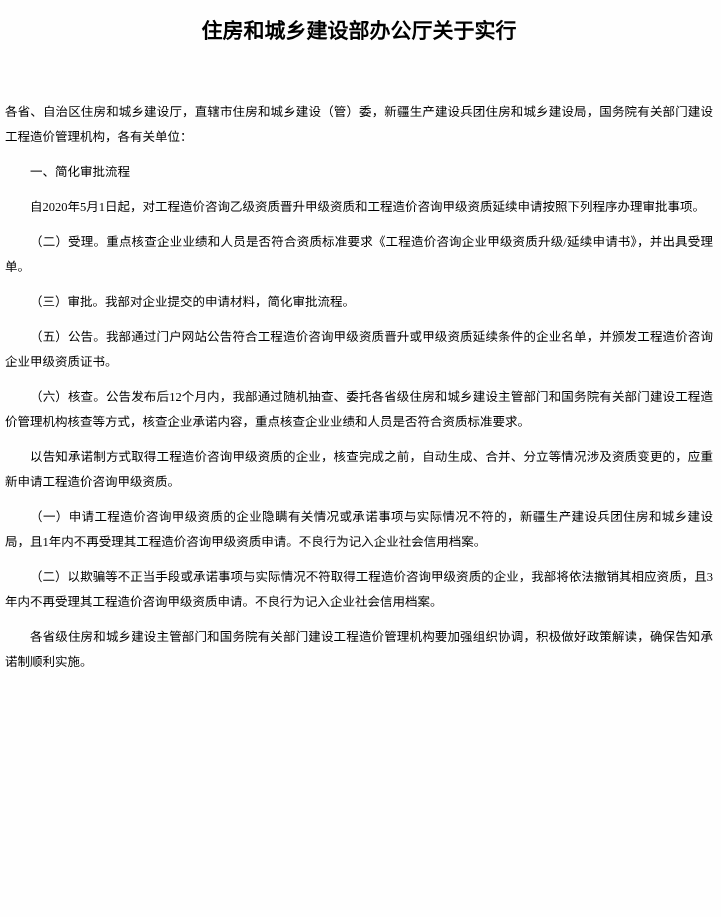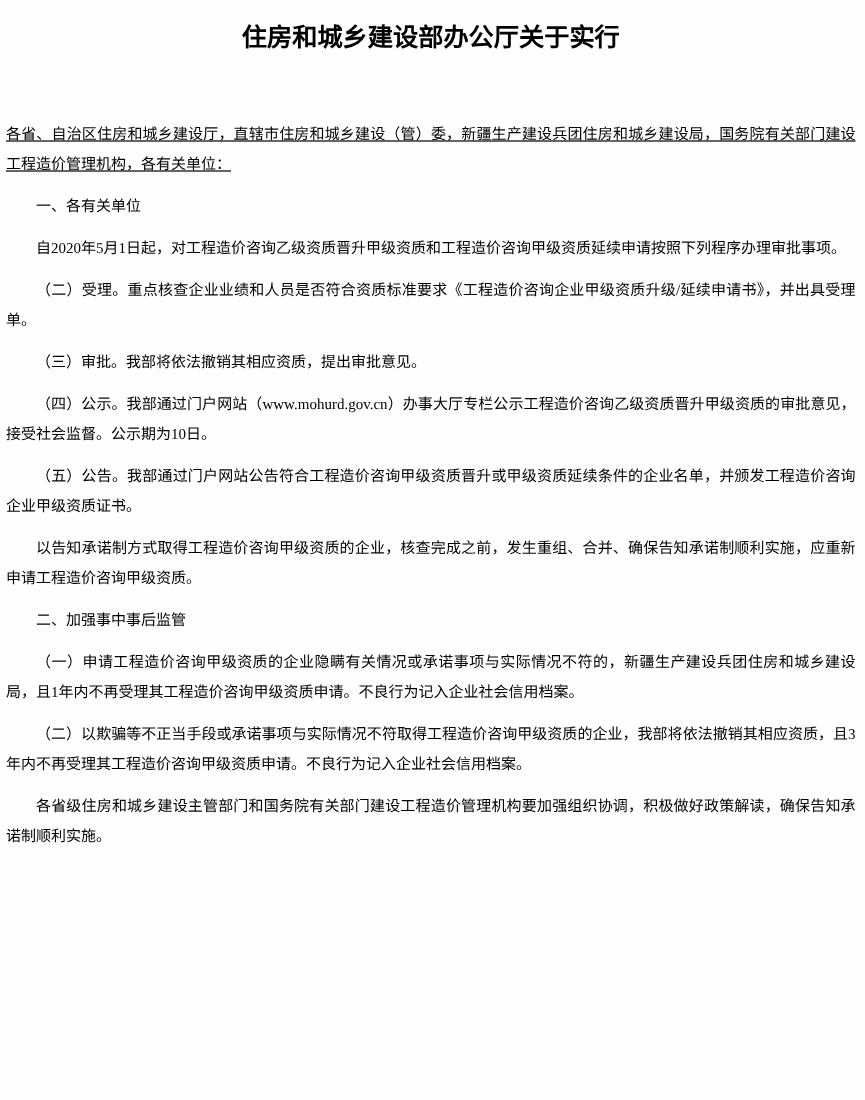--- a/index.html
+++ b/index.html
@@ -32,40 +32,38 @@
     line-height: 25px;
     margin: 0 0 10px 0;
     text-align: justify;
     word-break: break-all;
   }
   .doc-content p.indent {
     text-indent: 2em;
   }
   .doc-content p.salutation {
     text-indent: 0;
-    text-decoration: underline;
   }
 </style>
 </head>
 <body>
 
 <div class="page">
 
   <h1 class="doc-title">
     <span class="title-line">住房和城乡建设部办公厅关于实行</span>
   </h1>
 
   <div class="doc-content">
     <p class="salutation">各省、自治区住房和城乡建设厅，直辖市住房和城乡建设（管）委，新疆生产建设兵团住房和城乡建设局，国务院有关部门建设工程造价管理机构，各有关单位：</p>
-    <p class="indent">一、各有关单位</p>
+    <p class="indent">一、简化审批流程</p>
     <p class="indent">自2020年5月1日起，对工程造价咨询乙级资质晋升甲级资质和工程造价咨询甲级资质延续申请按照下列程序办理审批事项。</p>
     <p class="indent">（二）受理。重点核查企业业绩和人员是否符合资质标准要求《工程造价咨询企业甲级资质升级/延续申请书》，并出具受理单。</p>
-    <p class="indent">（三）审批。我部将依法撤销其相应资质，提出审批意见。</p>
-    <p class="indent">（四）公示。我部通过门户网站（www.mohurd.gov.cn）办事大厅专栏公示工程造价咨询乙级资质晋升甲级资质的审批意见，接受社会监督。公示期为10日。</p>
+    <p class="indent">（三）审批。我部对企业提交的申请材料，简化审批流程。</p>
     <p class="indent">（五）公告。我部通过门户网站公告符合工程造价咨询甲级资质晋升或甲级资质延续条件的企业名单，并颁发工程造价咨询企业甲级资质证书。</p>
-    <p class="indent">以告知承诺制方式取得工程造价咨询甲级资质的企业，核查完成之前，发生重组、合并、确保告知承诺制顺利实施，应重新申请工程造价咨询甲级资质。</p>
-    <p class="indent">二、加强事中事后监管</p>
+    <p class="indent">（六）核查。公告发布后12个月内，我部通过随机抽查、委托各省级住房和城乡建设主管部门和国务院有关部门建设工程造价管理机构核查等方式，核查企业承诺内容，重点核查企业业绩和人员是否符合资质标准要求。</p>
+    <p class="indent">以告知承诺制方式取得工程造价咨询甲级资质的企业，核查完成之前，自动生成、合并、分立等情况涉及资质变更的，应重新申请工程造价咨询甲级资质。</p>
     <p class="indent">（一）申请工程造价咨询甲级资质的企业隐瞒有关情况或承诺事项与实际情况不符的，新疆生产建设兵团住房和城乡建设局，且1年内不再受理其工程造价咨询甲级资质申请。不良行为记入企业社会信用档案。</p>
     <p class="indent">（二）以欺骗等不正当手段或承诺事项与实际情况不符取得工程造价咨询甲级资质的企业，我部将依法撤销其相应资质，且3年内不再受理其工程造价咨询甲级资质申请。不良行为记入企业社会信用档案。</p>
     <p class="indent">各省级住房和城乡建设主管部门和国务院有关部门建设工程造价管理机构要加强组织协调，积极做好政策解读，确保告知承诺制顺利实施。</p>
   </div>
 
 </div>
 
 </body></html>

